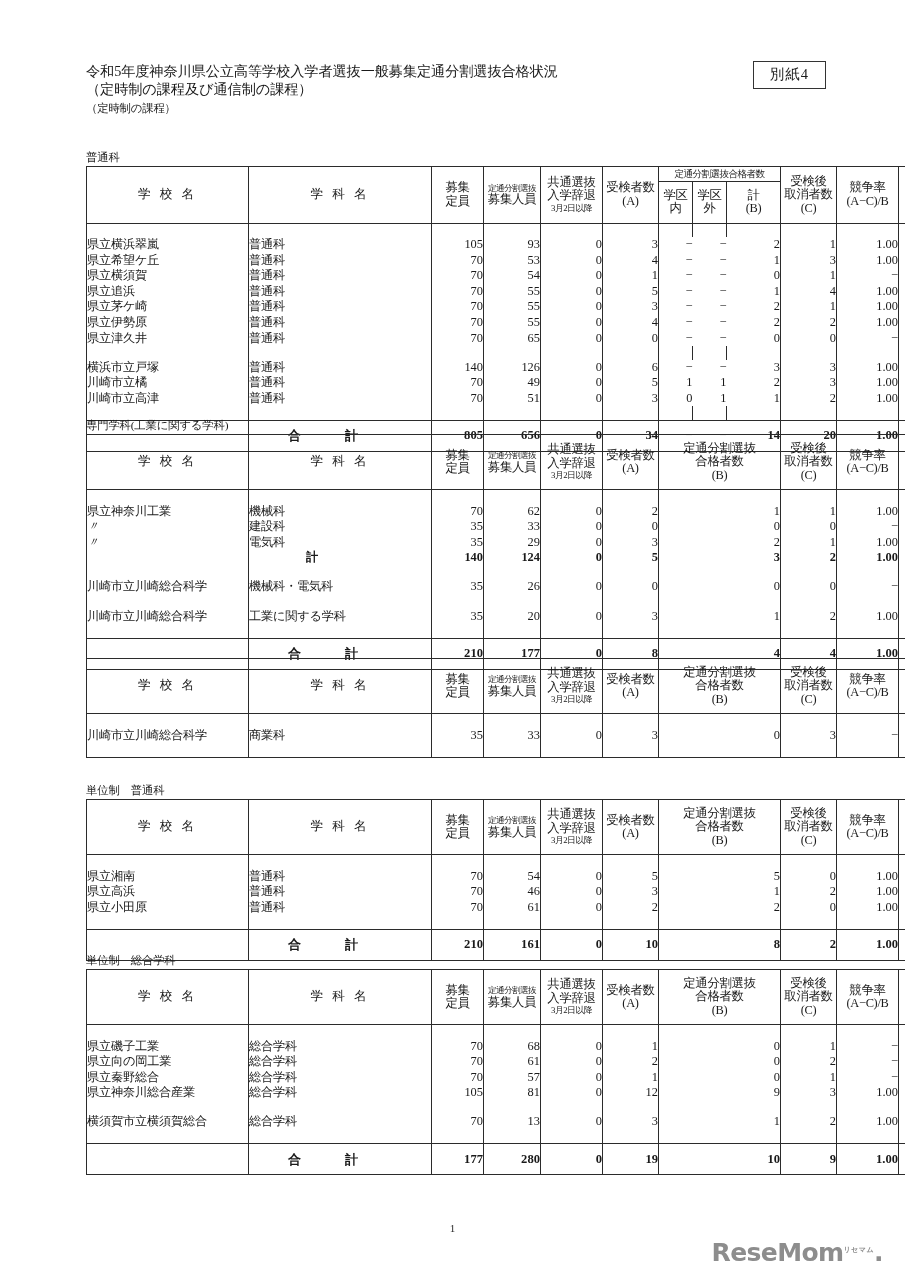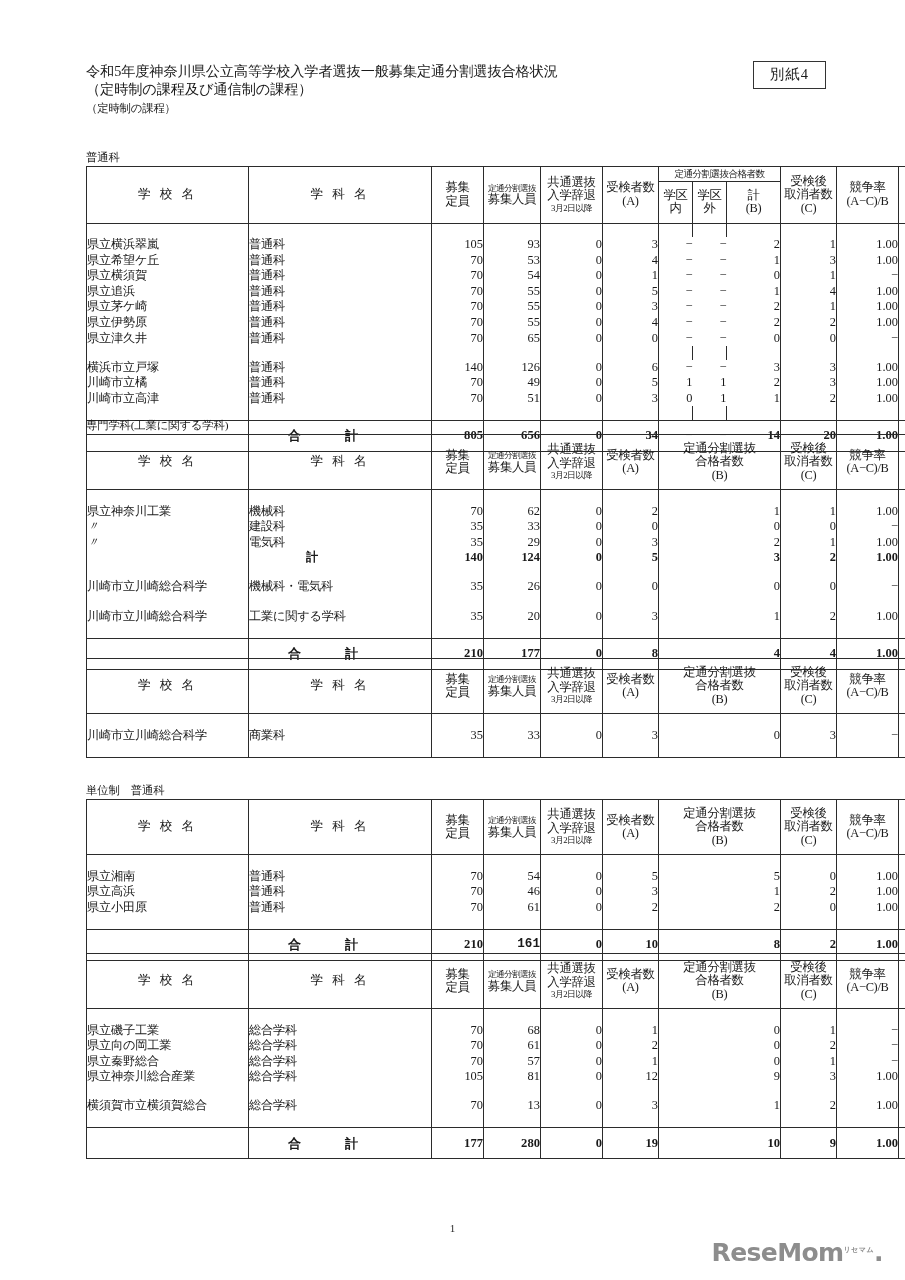--- a/index.html
+++ b/index.html
@@ -790,32 +790,33 @@
               <td class="vline-l" style="border-bottom: 1.3px solid rgb(43, 43, 43);">&nbsp;</td>
               <td class="vline-l" style="border-bottom: 1.3px solid rgb(43, 43, 43);">&nbsp;</td>
               <td class="vline-l" style="border-bottom: 1.3px solid rgb(43, 43, 43);">&nbsp;</td>
               <td class="vline-l" style="border-bottom: 1.3px solid rgb(43, 43, 43);">&nbsp;</td>
               <td class="vline-l frame-right" style="border-bottom: 1.3px solid rgb(43, 43, 43);">&nbsp;</td>
             </tr>
             <tr class="total">
               <td class="frame-left" style="border-bottom: 1.3px solid rgb(43, 43, 43);"></td>
               <td class="totlabel vline-l" style="border-bottom: 1.3px solid rgb(43, 43, 43);">合　　計</td>
               <td class="num vline-l" style="border-bottom: 1.3px solid rgb(43, 43, 43);">210</td>
-              <td class="num vline-l" style="border-bottom: 1.3px solid rgb(43, 43, 43); font-family: Liberation Mono, monospace;">161</td>
+              <td class="num vline-l" style="border-bottom: 1.3px solid rgb(43, 43, 43);">161</td>
               <td class="num vline-l" style="border-bottom: 1.3px solid rgb(43, 43, 43);">0</td>
               <td class="num vline-l" style="border-bottom: 1.3px solid rgb(43, 43, 43);">10</td>
               <td class="num vline-l" style="border-bottom: 1.3px solid rgb(43, 43, 43);">8</td>
               <td class="num vline-l" style="border-bottom: 1.3px solid rgb(43, 43, 43);">2</td>
               <td class="num vline-l" style="border-bottom: 1.3px solid rgb(43, 43, 43);">1.00</td>
               <td class="num vline-l frame-right" style="border-bottom: 1.3px solid rgb(43, 43, 43);">153</td>
             </tr>
           </tbody>
         </table>
       </div>
       <div class="section" style="top: 953px;">
+        <div class="section-label">単位制　総合学科</div>
         <table class="t">
           <colgroup>
             <col style="width: 162px;">
             <col style="width: 183px;">
             <col style="width: 52px;">
             <col style="width: 57px;">
             <col style="width: 62px;">
             <col style="width: 56px;">
             <col style="width: 122px;">
             <col style="width: 56px;">

